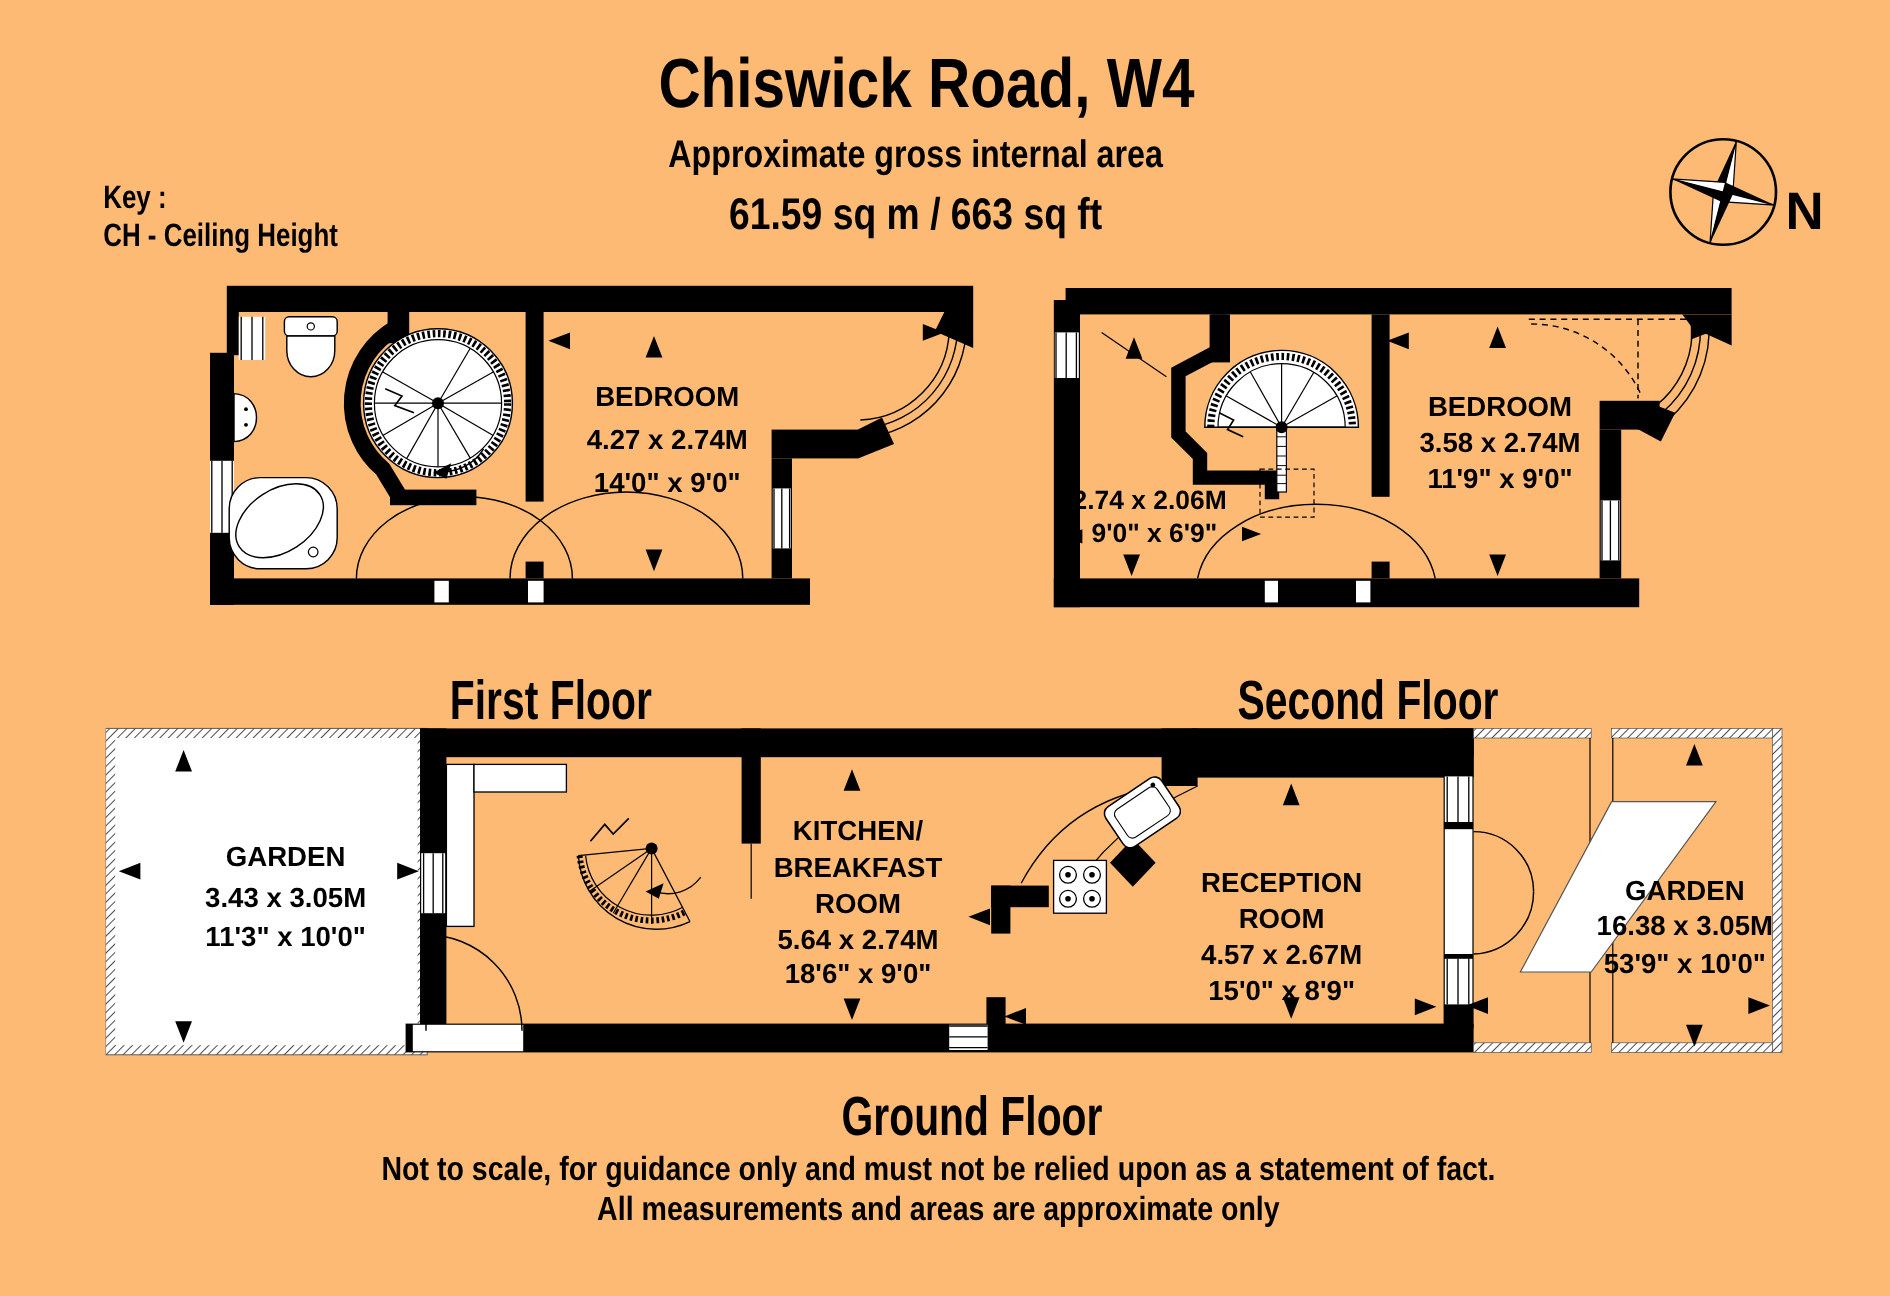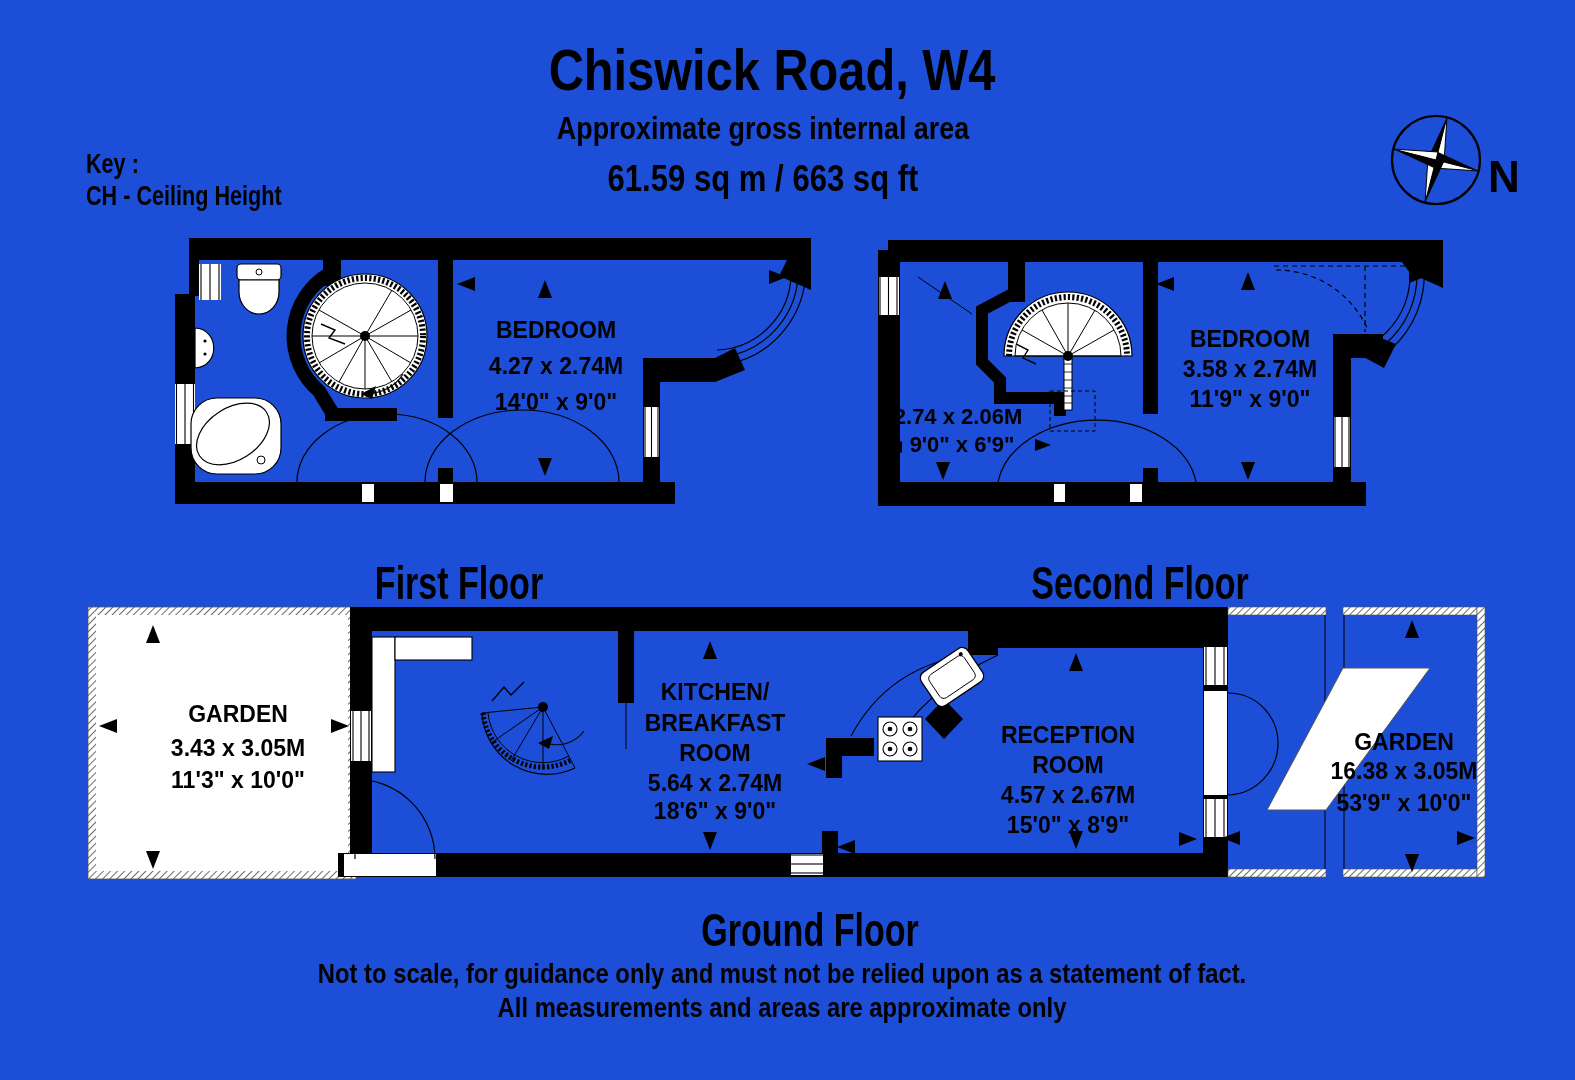--- a/index.html
+++ b/index.html
@@ -1,16 +1,16 @@
 <!DOCTYPE html>
 <html><head>
 <meta charset="utf-8">
 <style>
   html,body{margin:0;padding:0;background:#fff;}
-  .page{position:relative;width:1575px;height:1080px;background:#1d4ed8;overflow:hidden;
+  .page{position:relative;width:1575px;height:1080px;background:#fdba74;overflow:hidden;
         font-family:"Liberation Sans","DejaVu Sans",sans-serif;font-weight:bold;color:#000;}
   .abs{position:absolute;white-space:nowrap;}
   .ctr{transform:translateX(-50%) scaleX(var(--sx,1));}
   .plan{position:absolute;}
   svg text{font-family:"Liberation Sans","DejaVu Sans",sans-serif;font-weight:bold;fill:#000;text-anchor:middle;}
   .keyblock{transform:scaleX(.8);transform-origin:left top;line-height:32px;font-size:27px;}
 </style>
 </head>
 <body>
 

